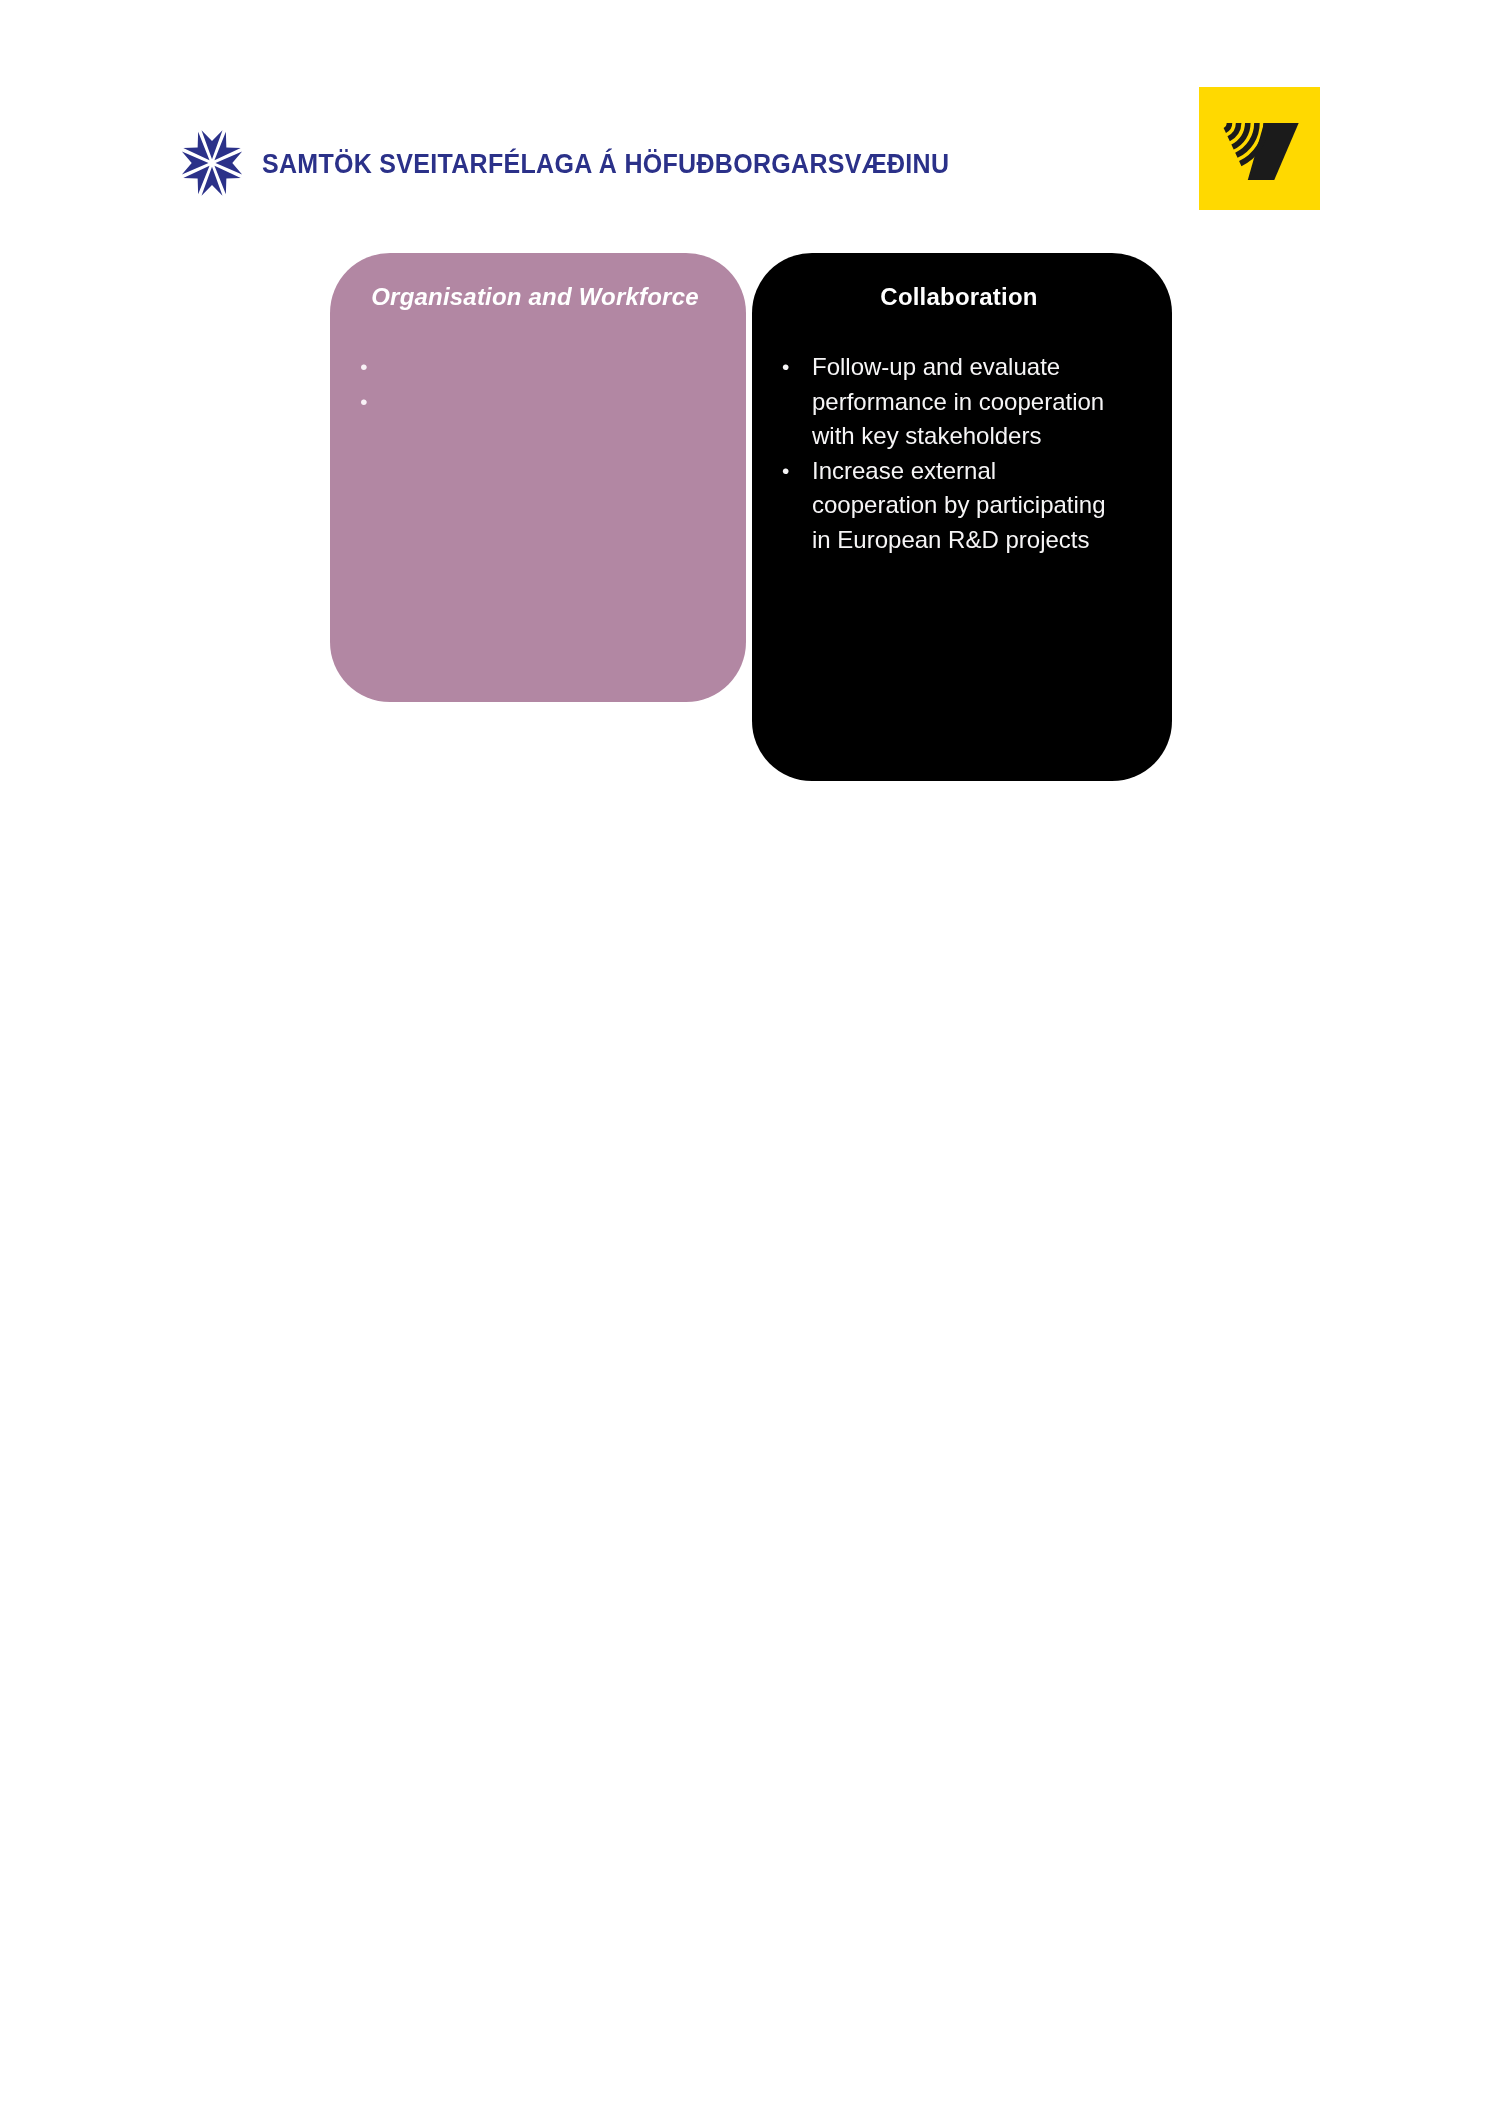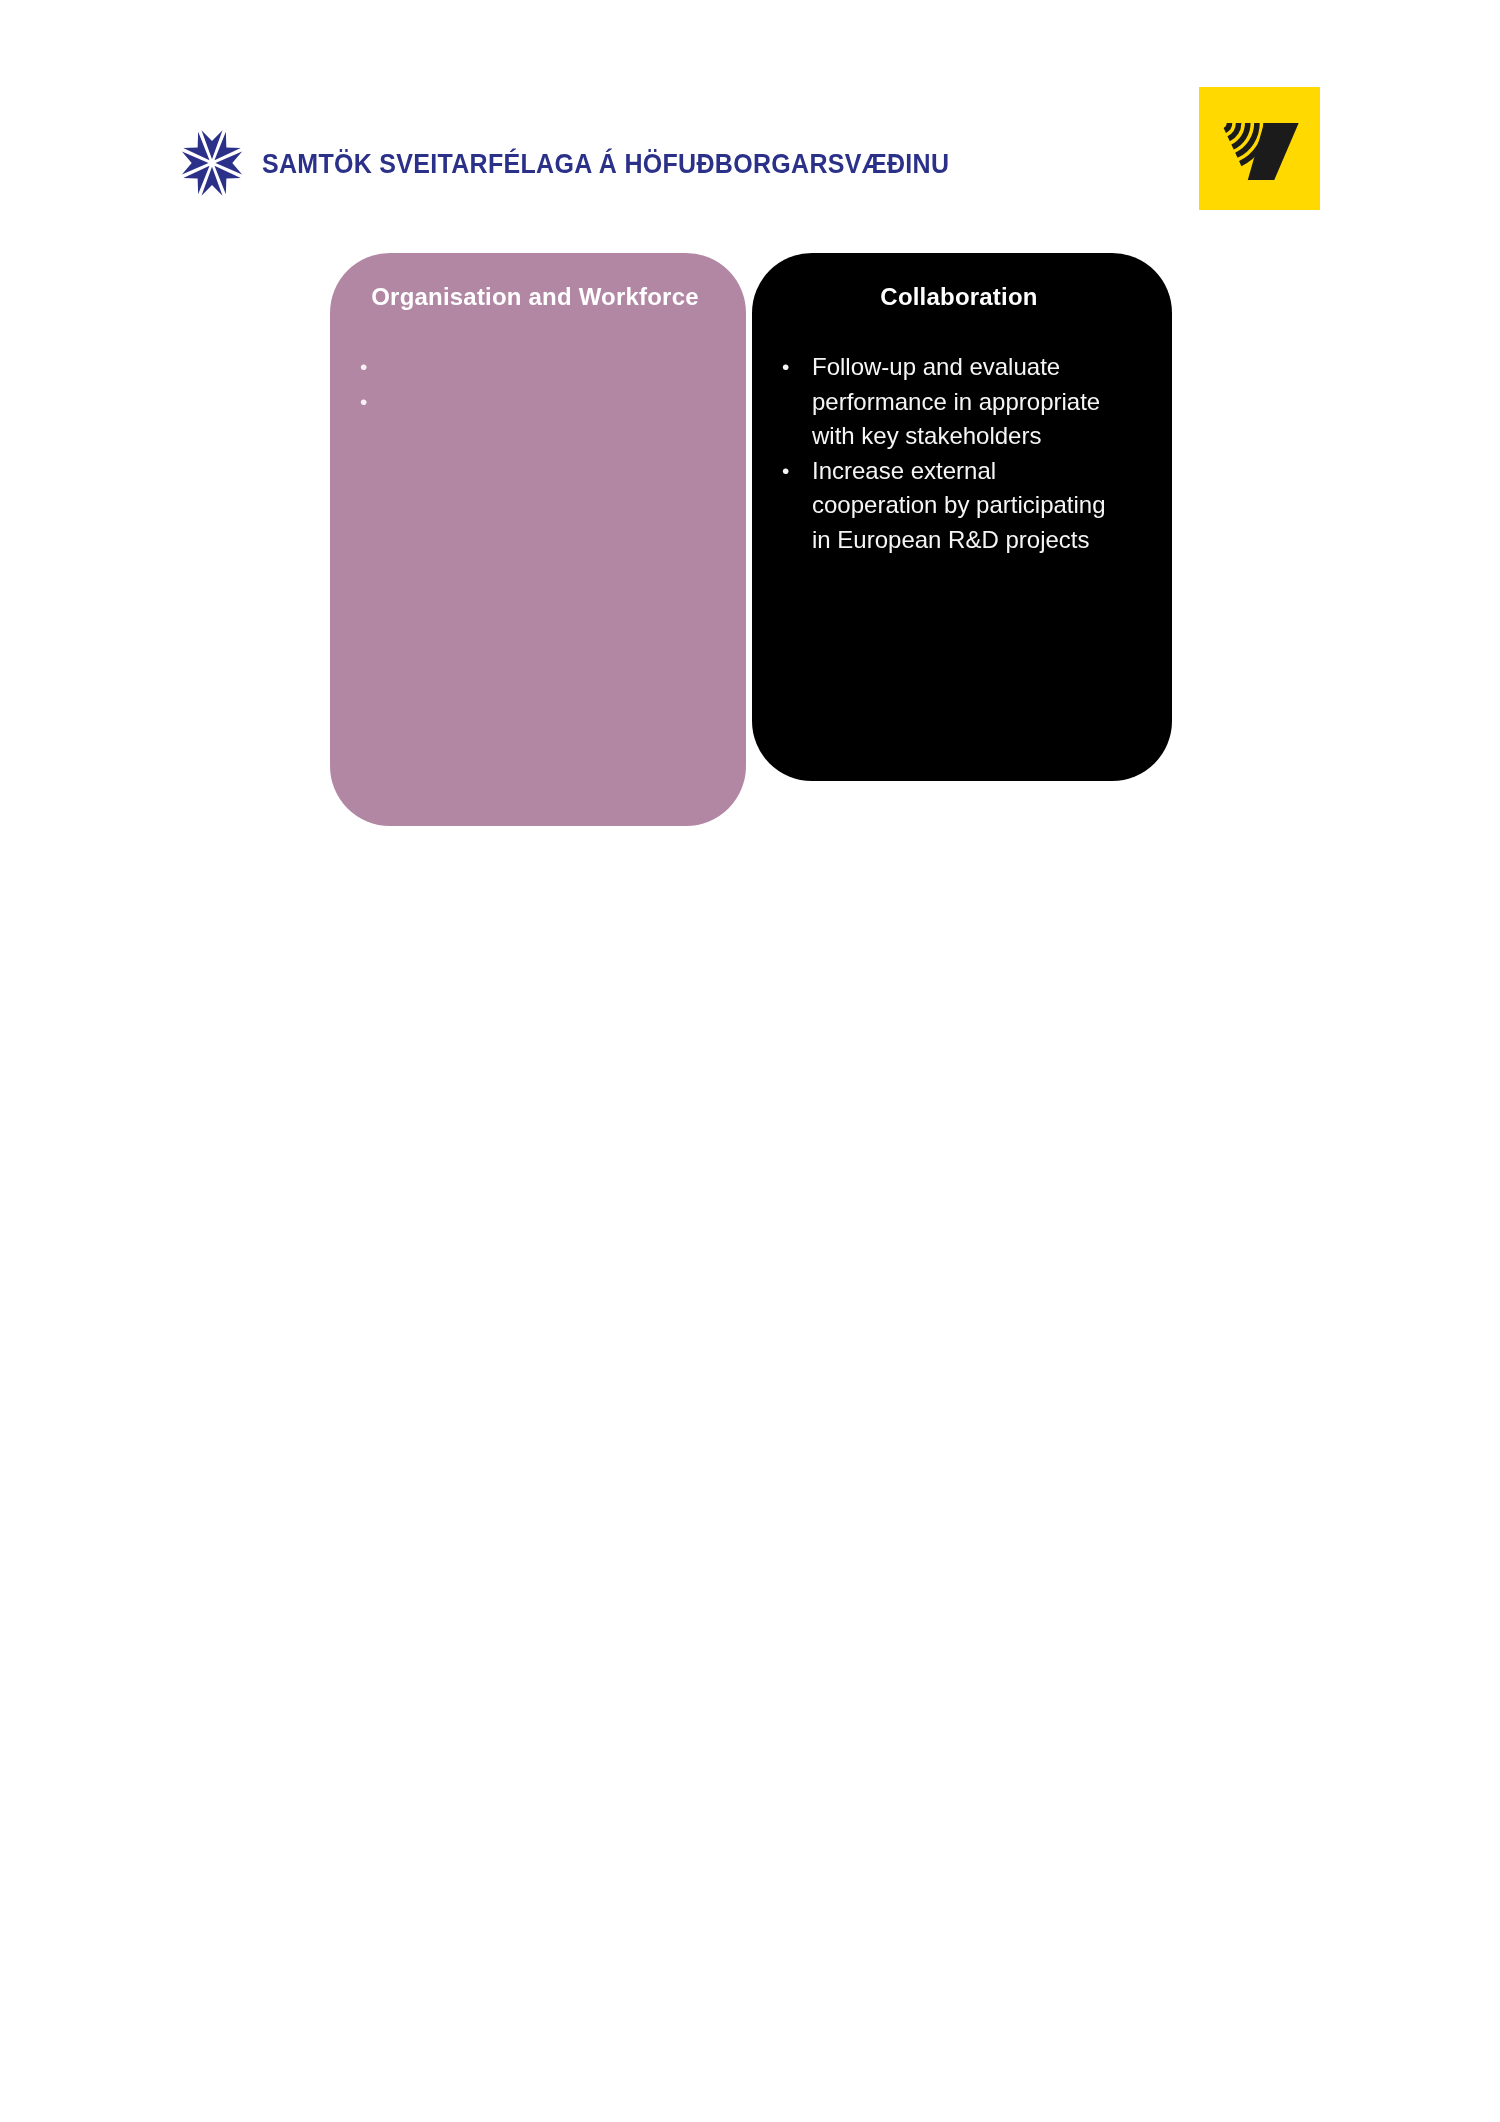--- a/index.html
+++ b/index.html
@@ -31,21 +31,21 @@
   
   .cards{
     position:absolute;left:330px;top:253px;
     display:flex;gap:6px;align-items:flex-start;
   }
   .card{
     border-radius:60px;
     padding:30px 30px 0 24px;
     box-sizing:border-box;
   }
-  .card-0{width:416px;height:573px;}
+  .card-0{width:416px;height:449px;font-style:italic;}
   .card-1{width:420px;height:528px;}
   .card h2{
     margin:0;
     text-align:center;
     font-size:24px;line-height:28px;
     font-weight:bold;letter-spacing:0.2px;
     color:#ffffff;
   }
   .card ul{
     list-style:none;
@@ -112,21 +112,21 @@
         </li>
       </ul>
     </section>
 
     <section class="card card-1" style="background-color: #000000; color: rgb(246, 245, 246);">
       <h2>Collaboration</h2>
       <ul>
         <li>
           <span class="marker">•</span>
           <span class="btext">Follow-up and evaluate
-performance in appropriate
+performance in cooperation
 with key stakeholders</span>
         </li>
         <li>
           <span class="marker">•</span>
           <span class="btext">Increase external
 cooperation by participating
 in European R&amp;D projects</span>
         </li>
       </ul>
     </section>

